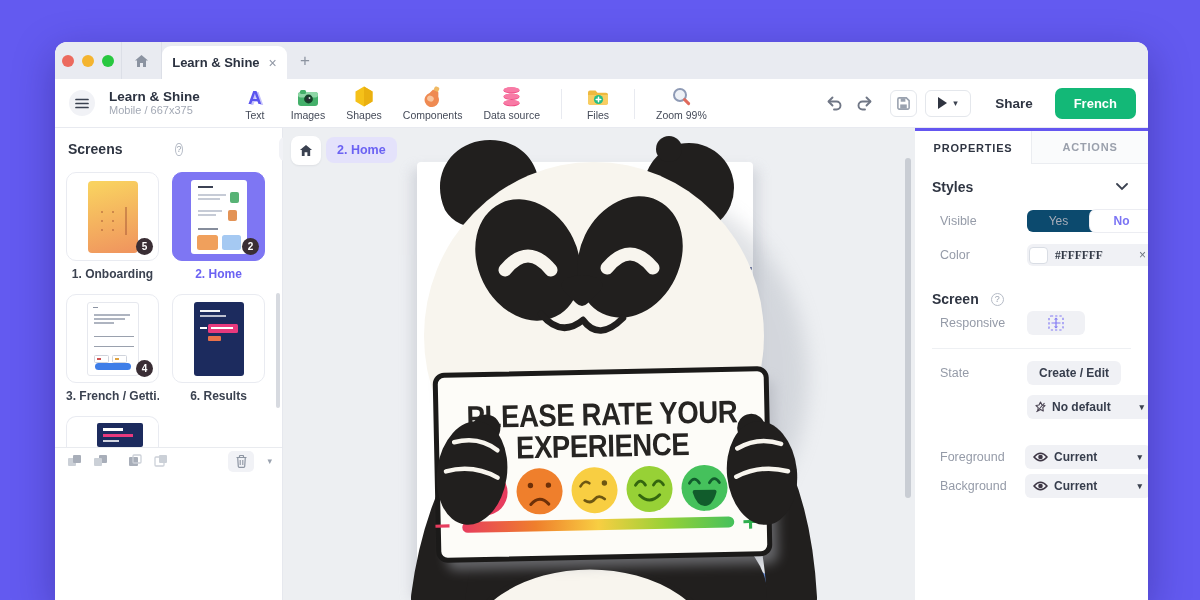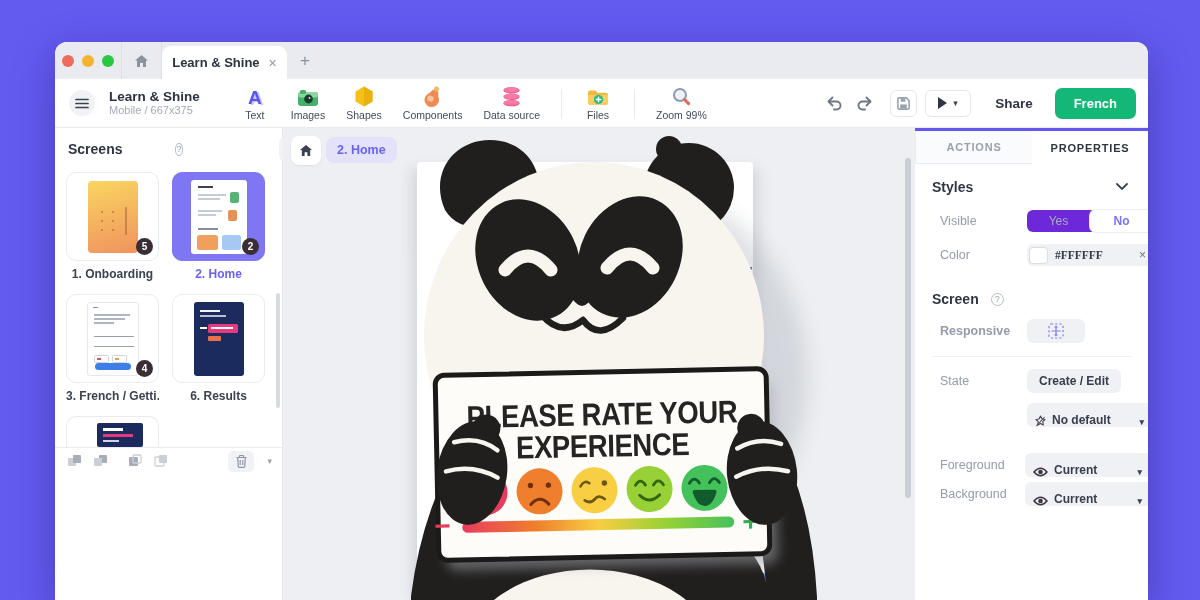--- a/index.html
+++ b/index.html
@@ -98,32 +98,32 @@
   .ptabs { display:flex; height:33px; margin-top:3px; }
   .ptab { flex:1; display:flex; align-items:center; justify-content:center; font-size:11px; font-weight:700; letter-spacing:.8px; cursor:pointer; }
   .ptab.active { color:#2f3542; background:#fff; }
   .ptab.inactive { color:#9aa0ac; background:#fafbfc; border-bottom:1px solid #ebedf1; border-left:1px solid #ebedf1; }
   .psec-head { display:flex; align-items:center; margin:15px 20px 0 17px; }
   .psec-title { font-size:14px; font-weight:700; color:#2f3542; margin-right:6px; }
   .psec-head .grow { flex:1; }
   .prow { position:relative; height:24px; margin:10px 20px 0 25px; display:flex; align-items:center; }
   .plabel { font-size:12.5px; color:#959ba8; }
   .pctrl { position:absolute; left:87px; }
-  .seg { width:126px; height:22px; background:#6d28d9; border-radius:6px; display:flex; }
+  .seg { width:126px; height:22px; background:#0c4a6e; border-radius:6px; display:flex; }
   .seg span { flex:1; display:flex; align-items:center; justify-content:center; font-size:12px; cursor:pointer; }
   .seg .off { color:#a7adb9; }
   .seg .on { background:#fff; border-radius:6px; color:#7b74f4; font-weight:700; box-shadow:0 0 0 1px #ecedf2; }
   .colorfield { width:126px; height:22px; background:#f0f1f5; border-radius:6px; display:flex; align-items:center; padding:0 7px 0 2px; gap:7px; }
   .swatch { width:19px; height:17px; background:#fff; border:1px solid #d9dde4; border-radius:4px; }
   .colorhex { font-size:11.5px; font-weight:700; color:#333a47; flex:1;font-family:Liberation Serif, serif; }
   .clear-x { color:#6d7480; font-size:12px; cursor:pointer; }
   .resp-btn { width:58px; height:24px; background:#f0f1f5; border:none; border-radius:6px; display:flex; align-items:center; justify-content:center; cursor:pointer; }
   .pdivider { height:1px; background:#eef0f3; margin:13px 17px 0; }
   .ce-btn { width:94px; height:24px; background:#f0f1f5; border:none; border-radius:6px; font-size:12px; font-weight:700; color:#363d4c; cursor:pointer; }
-  .dd { width:126px; height:24px; background:#f0f1f5; border:none; border-radius:6px; display:flex; align-items:flex-end; gap:6px; padding:0 9px 0 8px; font-size:12px; font-weight:700; color:#363d4c; cursor:pointer; }
+  .dd { width:126px; height:24px; background:#f0f1f5; border:none; border-radius:6px; display:flex; align-items:center; gap:6px; padding:0 9px 0 8px; font-size:12px; font-weight:700; color:#363d4c; cursor:pointer; }
   .dd .grow { flex:1; text-align:left; }
   .dd-sm { width:126px; }
 </style>
 </head>
 <body>
 
 <div class="window">
 
   <div class="tabbar">
     <div class="traffic">
@@ -522,22 +522,22 @@
             <path d="M-26,1 Q0,-9 26,1" stroke="#f8f5ee" stroke-width="4.5" fill="none" stroke-linecap="round"></path>
           </g>
         </g>
       </svg>
 
       <div class="cv-scroll"></div>
     </div>
 
     <aside class="props">
       <div class="ptabs">
+        <div class="ptab active">PROPERTIES</div>
         <div class="ptab inactive">ACTIONS</div>
-        <div class="ptab active">PROPERTIES</div>
       </div>
 
       <div class="psec-head">
         <span class="psec-title">Styles</span>
         <span class="grow"></span>
         <svg width="12" height="8" viewBox="0 0 12 8">
             <path d="M1,1 L6,6 L11,1" stroke="#3b4250" stroke-width="1.8" fill="none" stroke-linecap="round"></path>
           </svg>
       </div>
 
@@ -556,21 +556,21 @@
           <span class="colorhex">#FFFFFF</span>
           <span class="clear-x">×</span>
         </div>
       </div>
 
       <div class="psec-head" style="margin-top:24px;">
         <span class="psec-title">Screen</span>
         <span class="qmark" style="margin-left:6px;">?</span>
       </div>
 
-      <div class="prow" style="margin-top:12px;font-weight:bold;">
+      <div class="prow" style="margin-top:4px;">
         <span class="plabel">Responsive</span>
         <button class="pctrl resp-btn">
           <svg width="16" height="16" viewBox="0 0 16 16">
               <rect x="1" y="1" width="14" height="14" rx="2" fill="none" stroke="#837bf4" stroke-width="1.2" stroke-dasharray="2.2 2"></rect>
               <path d="M8,3.5 V12.5 M3.5,8 H12.5" stroke="#837bf4" stroke-width="1.2"></path>
               <path d="M6.6,4.6 L8,3.2 L9.4,4.6 M6.6,11.4 L8,12.8 L9.4,11.4" stroke="#837bf4" stroke-width="1.1" fill="none"></path>
             </svg>
         </button>
       </div>
 

